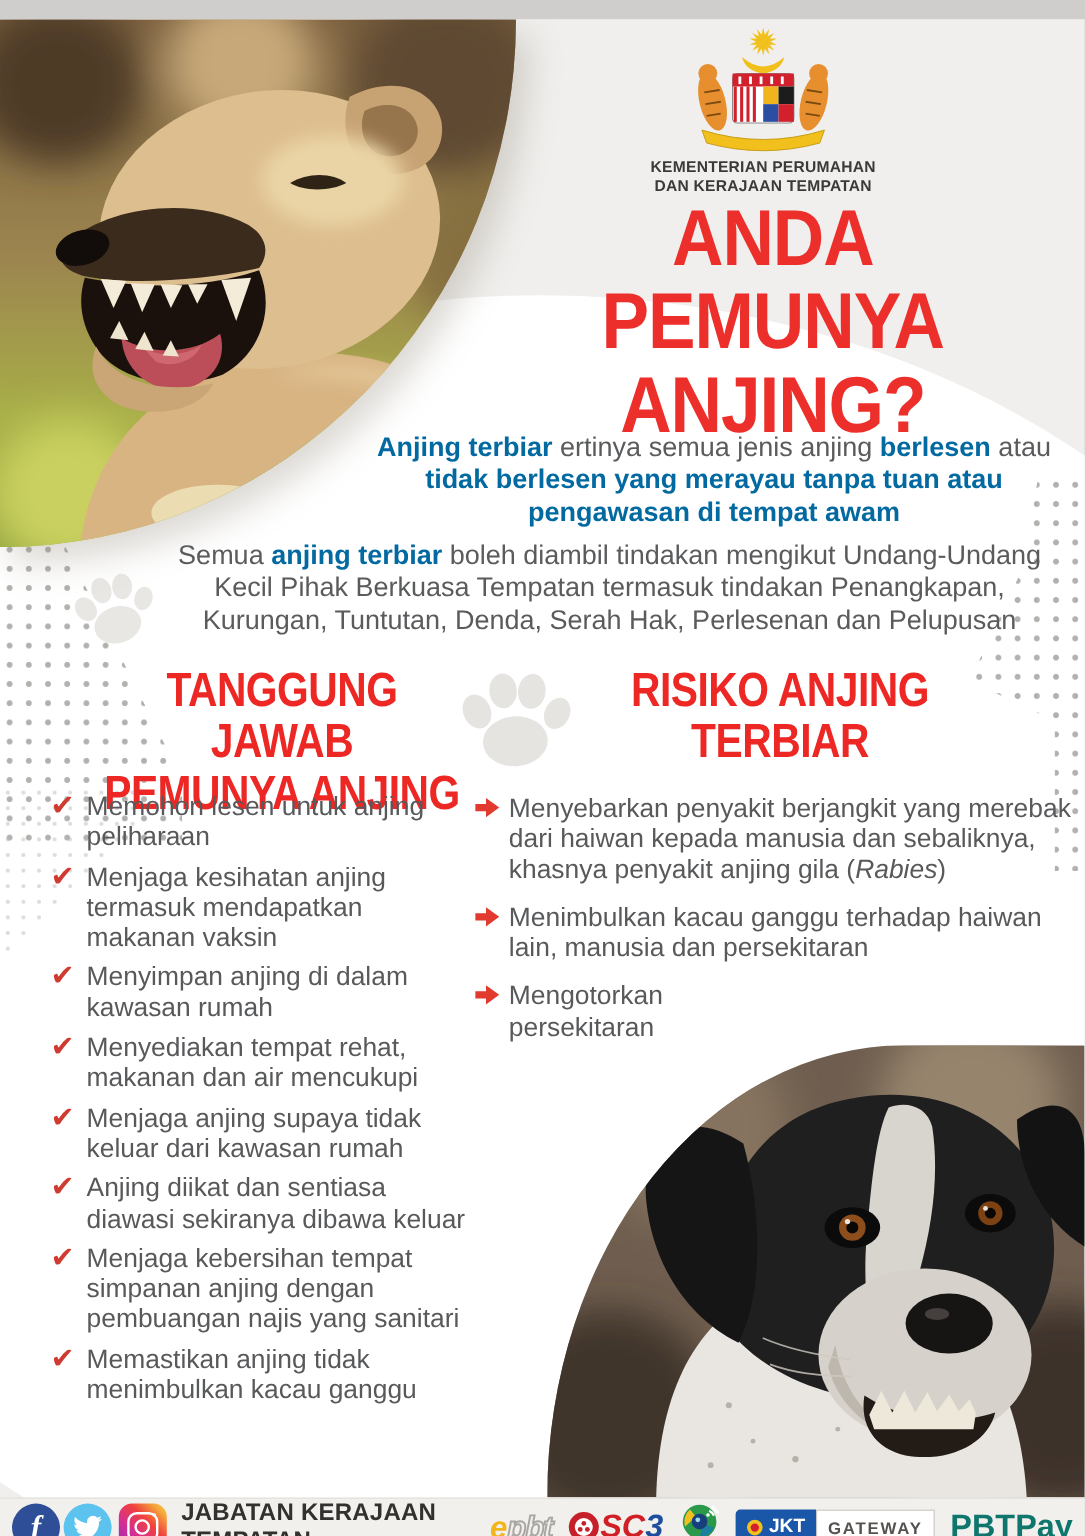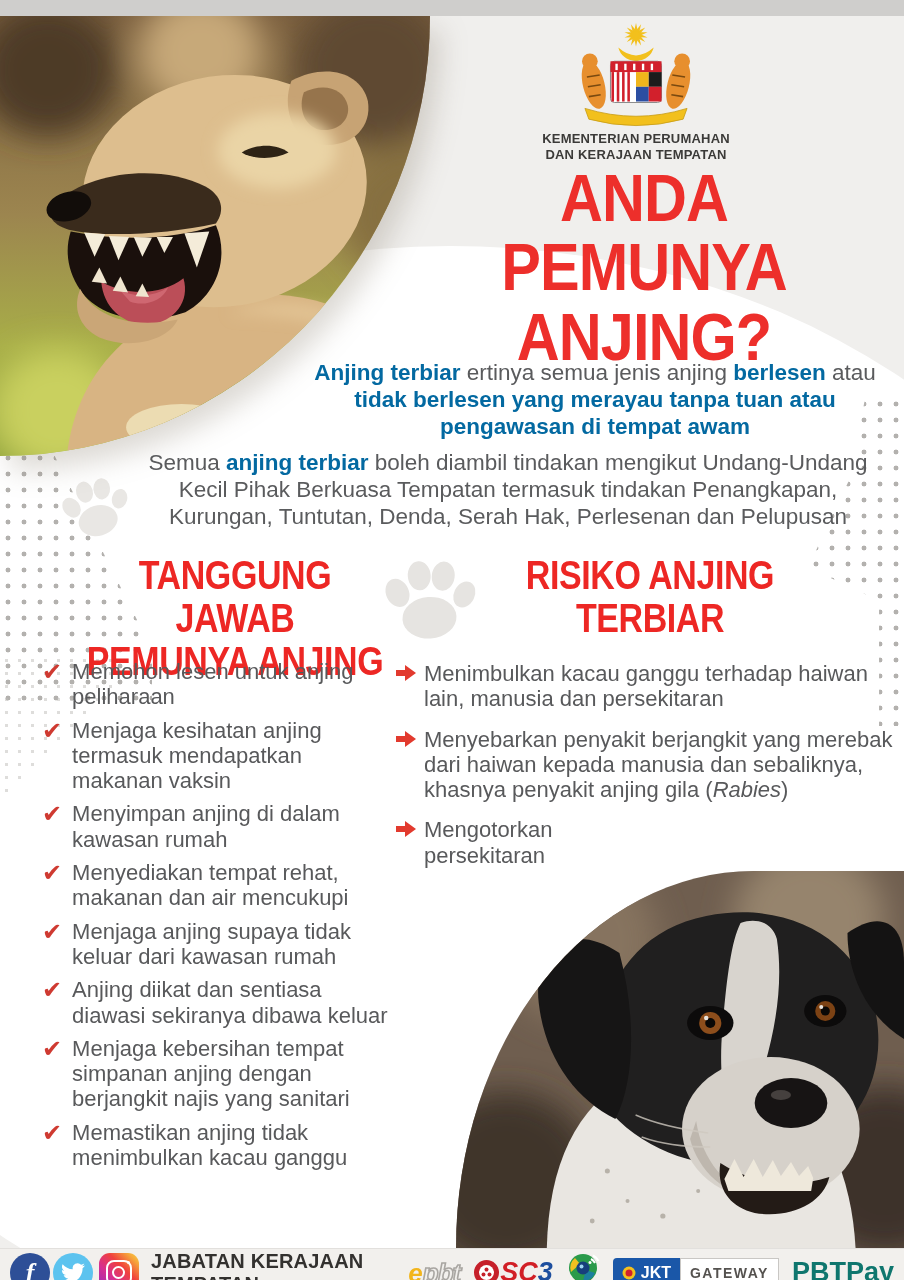--- a/index.html
+++ b/index.html
@@ -337,40 +337,40 @@
     <li>
         <span class="check">✔</span>
         <span>Menjaga anjing supaya tidak keluar dari kawasan rumah</span>
       </li>
     <li>
         <span class="check">✔</span>
         <span>Anjing diikat dan sentiasa diawasi sekiranya dibawa keluar</span>
       </li>
     <li>
         <span class="check">✔</span>
-        <span>Menjaga kebersihan tempat simpanan anjing dengan berjangkit najis yang sanitari</span>
+        <span>Menjaga kebersihan tempat simpanan anjing dengan pembuangan najis yang sanitari</span>
       </li>
     <li>
         <span class="check">✔</span>
         <span>Memastikan anjing tidak menimbulkan kacau ganggu</span>
       </li>
   </ul>
 
   <ul class="list list-risk">
+    <li>
+      <svg class="arrow" width="20" height="16" viewBox="0 0 20 16">
+          <path d="M0 5 h9 V0 l11 8 -11 8 V11 H0 z" fill="#e23a2e"></path>
+        </svg>
+      <span><span>Menyebarkan penyakit berjangkit yang merebak dari haiwan kepada manusia dan sebaliknya, khasnya penyakit anjing gila (</span><em>Rabies</em><span>)</span></span>
+    </li>
     <li>
       <svg class="arrow" width="20" height="16" viewBox="0 0 20 16">
           <path d="M0 5 h9 V0 l11 8 -11 8 V11 H0 z" fill="#e23a2e"></path>
         </svg>
       <span>Menimbulkan kacau ganggu terhadap haiwan lain, manusia dan persekitaran</span>
-    </li>
-    <li>
-      <svg class="arrow" width="20" height="16" viewBox="0 0 20 16">
-          <path d="M0 5 h9 V0 l11 8 -11 8 V11 H0 z" fill="#e23a2e"></path>
-        </svg>
-      <span><span>Menyebarkan penyakit berjangkit yang merebak dari haiwan kepada manusia dan sebaliknya, khasnya penyakit anjing gila (</span><em>Rabies</em><span>)</span></span>
     </li>
     <li class="risk-4">
       <svg class="arrow" width="20" height="16" viewBox="0 0 20 16">
           <path d="M0 5 h9 V0 l11 8 -11 8 V11 H0 z" fill="#e23a2e"></path>
         </svg>
       <span>Mengotorkan persekitaran</span>
     </li>
   </ul>
 
   <div class="footer">

